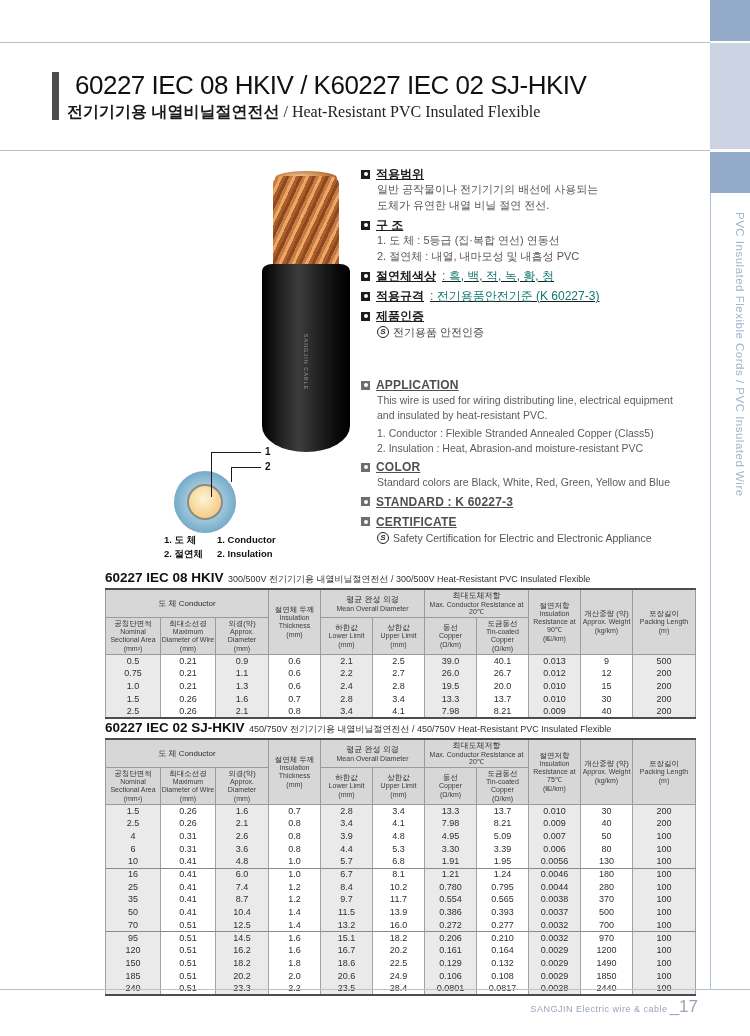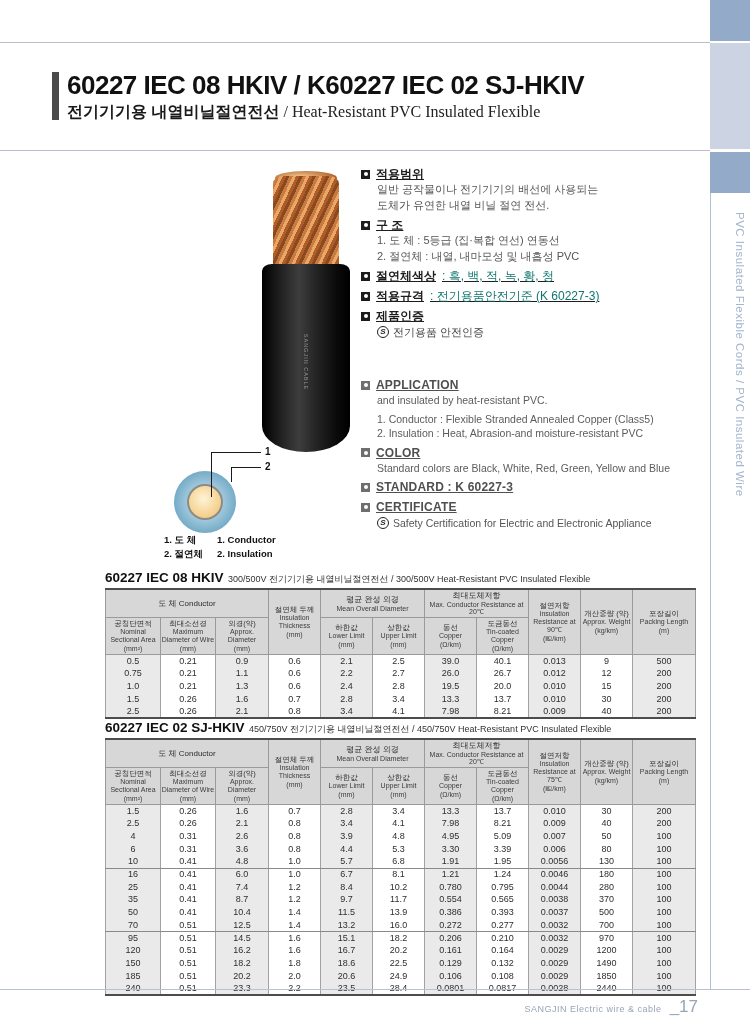--- a/index.html
+++ b/index.html
@@ -17,22 +17,22 @@
   .sb3 { top:152px; height:41px; background:#93abc9; }
   .side-vline { position:absolute; left:710px; top:193px; width:1px; height:796px; background:#aebfd6; }
   .vtext {
     position:absolute; left:712px; top:212px; height:560px; width:34px;
     writing-mode:vertical-rl; font-size:11.5px; letter-spacing:0.5px;
     color:#a3b5cd; white-space:nowrap;
   }
   
   .title-bar { position:absolute; left:52px; top:72px; width:7px; height:48px; background:#4b4b4b; }
   .page-title {
-    position:absolute; left:67px; top:70px; width:640px;
-    font-size:26px; font-weight:bold; color:#111; letter-spacing:-0.5px; white-space:nowrap;
+    position:absolute; left:75px; top:70px; width:640px;
+    font-size:26px; font-weight:normal; color:#111; letter-spacing:-0.5px; white-space:nowrap;
   }
   .page-subtitle { position:absolute; left:67px; top:102px; width:640px; font-size:16px; white-space:nowrap; }
   .page-subtitle .ko { font-weight:bold; color:#1a1a1a;margin-top:48px; }
   .page-subtitle .en { font-family:"Liberation Serif", serif; color:#222; }
   
   .copper {
     position:absolute; left:273px; top:176px; width:66px; height:95px;
     background:repeating-linear-gradient(115deg,#8a4a20 0 3px,#c87а40 3px 6px,#e9a868 6px 9px,#b05c28 9px 12px);
     background:repeating-linear-gradient(115deg,#8a4a20 0 3px,#c87a40 3px 6px,#e9a868 6px 9px,#b05c28 9px 12px);
     border-radius:10px 10px 0 0 / 8px 8px 0 0;
@@ -88,21 +88,21 @@
   .hk { font-size:7.5px; color:#2c2c2c; line-height:1.2; }
   .he { font-size:7px; color:#3c3c3c; line-height:1.12; }
   .hu { font-size:7px; color:#3c3c3c; line-height:1.2; margin-top:1px; }
   .ghead .hk { font-size:8px; }
   td { border-left:1px solid #a2a2a2; border-right:1px solid #a2a2a2;
     text-align:center; font-size:9px; color:#2e2e2e; height:12.7px; padding:0; line-height:1; }
   tr.brk td { border-bottom:1px solid #8a8a8a; }
   td.shade { background:#eaeaea; }
   
   .foot-line { position:absolute; left:0; top:989px; width:750px; height:1px; background:#b9c2cc; }
-  .footer { position:absolute; right:52px; top:997px; display:flex; align-items:baseline; gap:8px; color:#97a5b8; }
+  .footer { position:absolute; right:52px; top:997px; display:flex; align-items:baseline; gap:2px; color:#97a5b8; }
   .footer .f1 { font-size:9px; letter-spacing:0.5px; }
   .footer .f2 { font-size:17px; }
 </style>
 </head>
 <body>
 
 <div class="page">
 
   <div class="hline" style="left:0;top:42px;width:710px"></div>
   <div class="hline" style="left:0;top:150px;width:710px"></div>
@@ -180,20 +180,21 @@
         </div>
     </div>
   </div>
 
   <div class="info info-en">
     <div class="sec">
       <div class="sec-h">
           <span class="bullet"></span>
           <span>APPLICATION</span>
         </div>
+      <div class="sec-body">This wire is used for wiring distributing line, electrical equipment</div>
       <div class="sec-body">and insulated by heat-resistant PVC.</div>
     </div>
     <div class="sec">
       <div class="sec-body">1. Conductor : Flexible Stranded Annealed Copper (Class5)</div>
       <div class="sec-body">2. Insulation : Heat, Abrasion-and moisture-resistant PVC</div>
     </div>
     <div class="sec">
       <div class="sec-h">
           <span class="bullet"></span>
           <span>COLOR</span>

